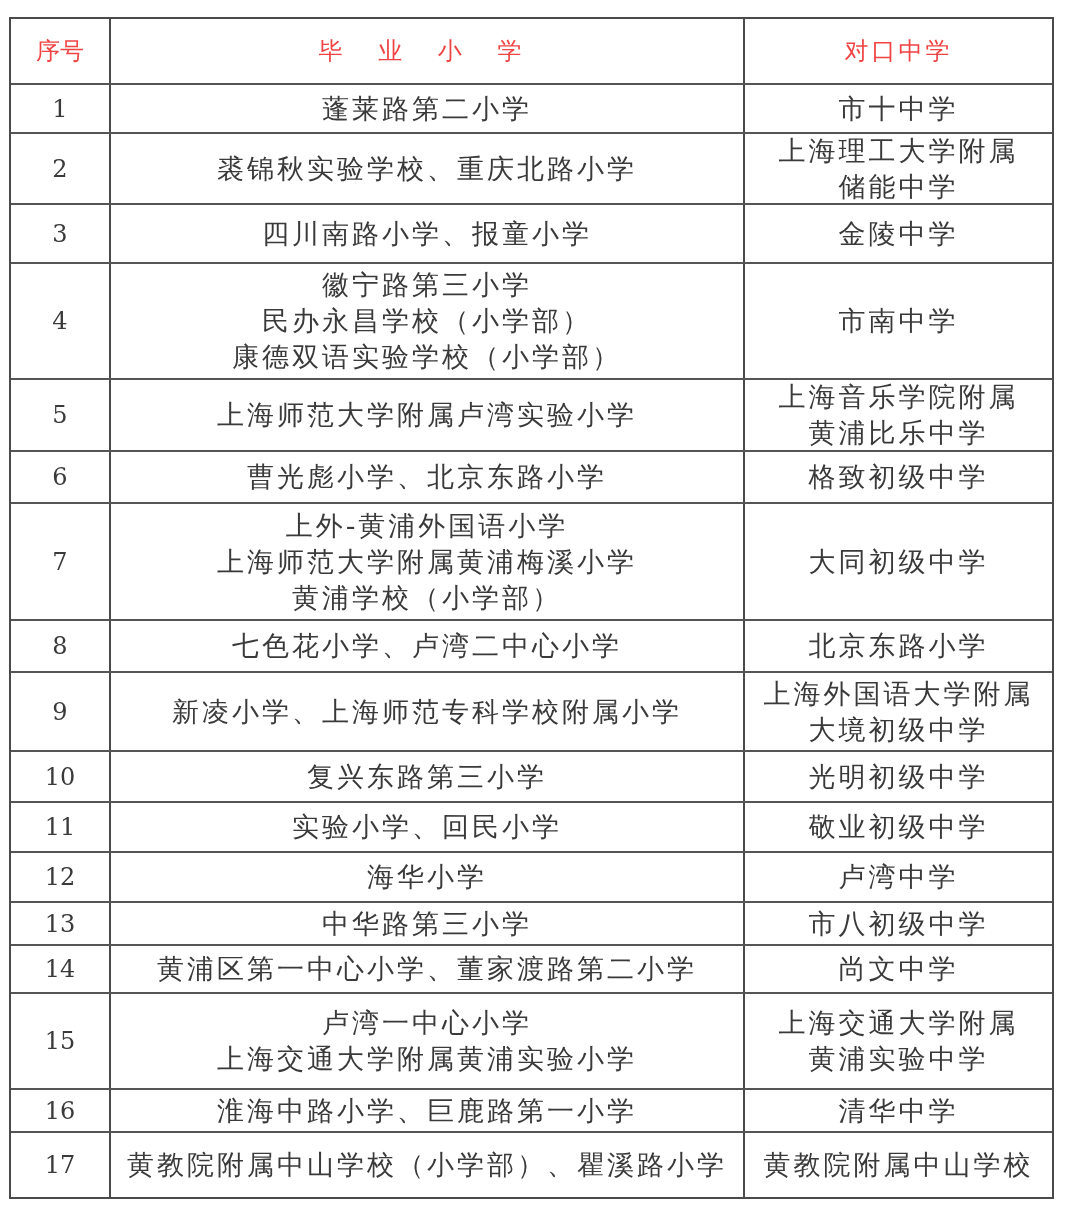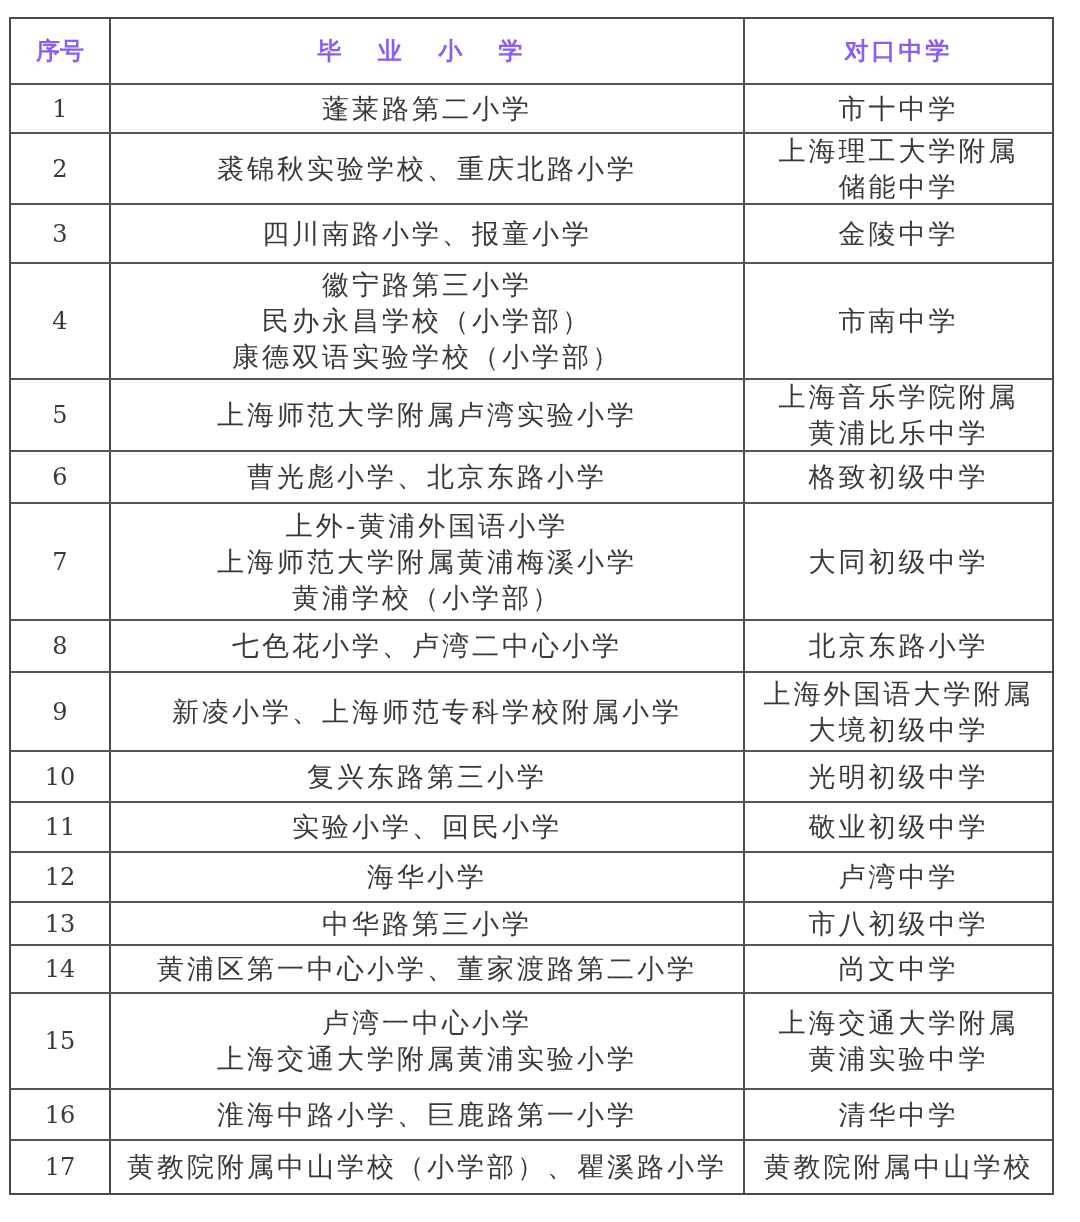--- a/index.html
+++ b/index.html
@@ -50,22 +50,22 @@
       font-size: 24px;
     }
     .c-primary {
       width: 634px;
       border-right: 2px solid #4a4a4a;
     }
     .c-middle {
       flex: 1;
     }
     .header .cell {
-      font-weight: bold;
-      color: #8b5cf6;
+      font-weight: normal;
+      color: #ef4444;
       font-size: 24px;
     }
     .header .c-no {
       font-family: "DejaVu Sans", "Liberation Sans", sans-serif;
     }
     .header .c-primary {
       letter-spacing: 14px;
     }
     .line {
       display: block;
@@ -234,31 +234,31 @@
     <div class="cell c-primary">
       <span class="line">卢湾一中心小学</span>
       <span class="line">上海交通大学附属黄浦实验小学</span>
     </div>
     <div class="cell c-middle">
       <span class="line">上海交通大学附属</span>
       <span class="line">黄浦实验中学</span>
     </div>
   </div>
 
-  <div class="row" style="height:51px">
+  <div class="row" style="height:43px">
     <div class="cell c-no">16</div>
     <div class="cell c-primary">
       <span class="line">淮海中路小学、巨鹿路第一小学</span>
     </div>
     <div class="cell c-middle">
       <span class="line">清华中学</span>
     </div>
   </div>
 
-  <div class="row" style="height:52px">
+  <div class="row" style="height:64px">
     <div class="cell c-no">17</div>
     <div class="cell c-primary">
       <span class="line">黄教院附属中山学校（小学部）、瞿溪路小学</span>
     </div>
     <div class="cell c-middle">
       <span class="line">黄教院附属中山学校</span>
     </div>
   </div>
 
 </div>

